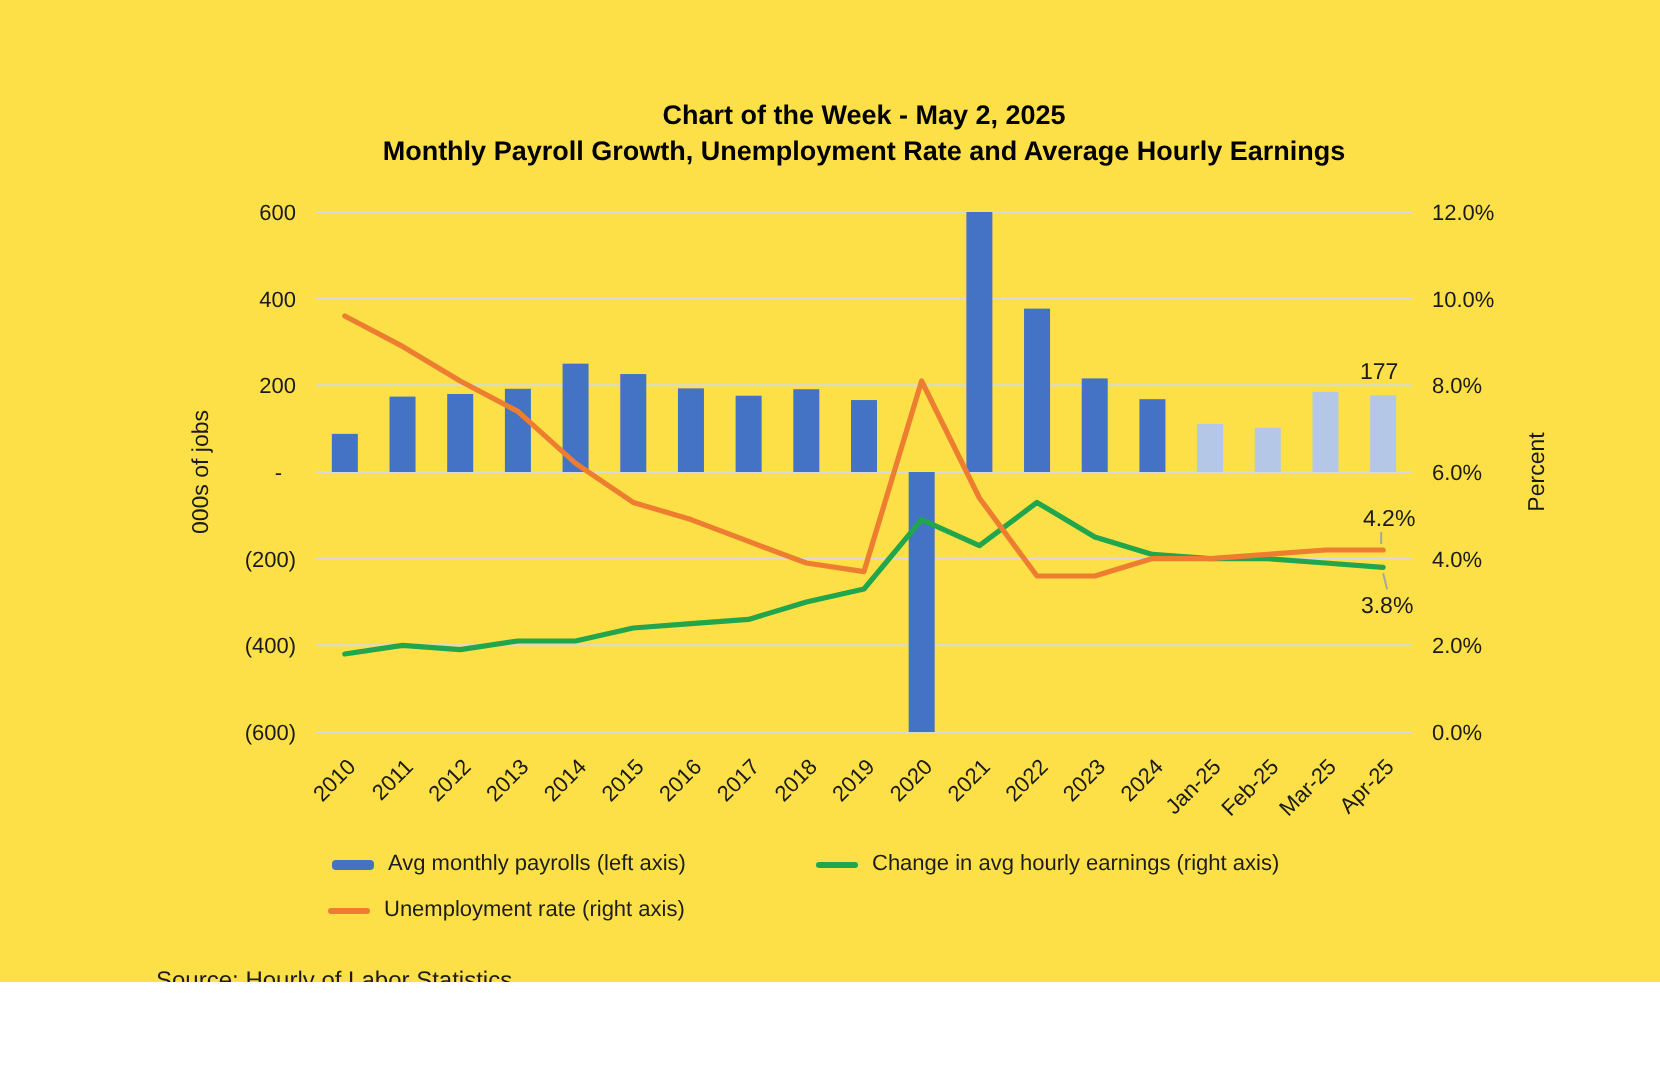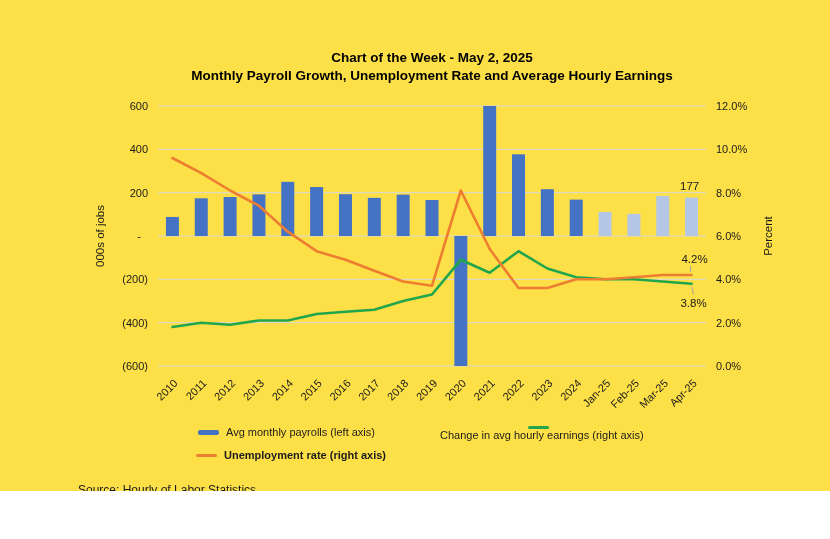--- a/index.html
+++ b/index.html
@@ -3,21 +3,21 @@
 <meta charset="utf-8">
 <style>
   html,body{margin:0;padding:0;background:#fff;}
   .page{position:relative;width:830px;height:491px;background:#fde047;overflow:hidden;
         font-family:"Liberation Sans",sans-serif;color:#1a1a1a;}
   .title-line{position:absolute;left:88px;width:688px;text-align:center;white-space:nowrap;
         font-weight:bold;font-size:13.5px;color:#000;}
   .t1{top:50px;}
   .t2{top:68px;text-align:center;}
   #chart-svg{position:absolute;left:0;top:88px;}
-  .legend-item{position:absolute;display:flex;align-items:center;font-size:11px;color:#1c1c1c;white-space:nowrap;margin-left:32px;}
+  .legend-item{position:absolute;display:flex;align-items:center;font-size:11px;color:#1c1c1c;white-space:nowrap;}
   .swatch{display:inline-block;margin-right:7px;flex:0 0 auto;}
   .swatch.bar{width:21px;height:5px;border-radius:2px;}
   .swatch.line{width:21px;height:3px;border-radius:2px;}
   .source{position:absolute;left:78px;top:483px;font-size:12px;color:#1c1c1c;}
 </style>
 </head>
 <body>
 
 <div class="page">
 
@@ -93,25 +93,25 @@
       <text x="694.578947368421" y="175" text-anchor="middle" font-size="11.5" fill="#1a1a1a">4.2%</text>
       <line x1="691.578947368421" y1="198.66666666666669" x2="693.578947368421" y2="206.66666666666669" stroke="#A6A6A6" stroke-width="1"></line>
       <text x="693.578947368421" y="218.66666666666669" text-anchor="middle" font-size="11.5" fill="#1a1a1a">3.8%</text>
     </svg>
 
   <div class="legend-item" style="left:166px;top:426px;">
     <span class="swatch bar" style="background: rgb(68, 114, 196);"></span>
     <span>Avg monthly payrolls (left axis)</span>
   </div>
 
-  <div class="legend-item" style="left:408px;top:426px;flex-direction:column;">
+  <div class="legend-item" style="left:408px;top:426px;">
     <span class="swatch line" style="background: rgb(33, 166, 77);"></span>
     <span>Change in avg hourly earnings (right axis)</span>
   </div>
 
-  <div class="legend-item" style="left:164px;top:449px;font-weight:bold;">
+  <div class="legend-item" style="left:164px;top:449px;">
     <span class="swatch line" style="background: rgb(237, 125, 49);"></span>
     <span>Unemployment rate (right axis)</span>
   </div>
 
   <div class="source">Source: Hourly of Labor Statistics</div>
 
 </div>
 
 </body></html>

